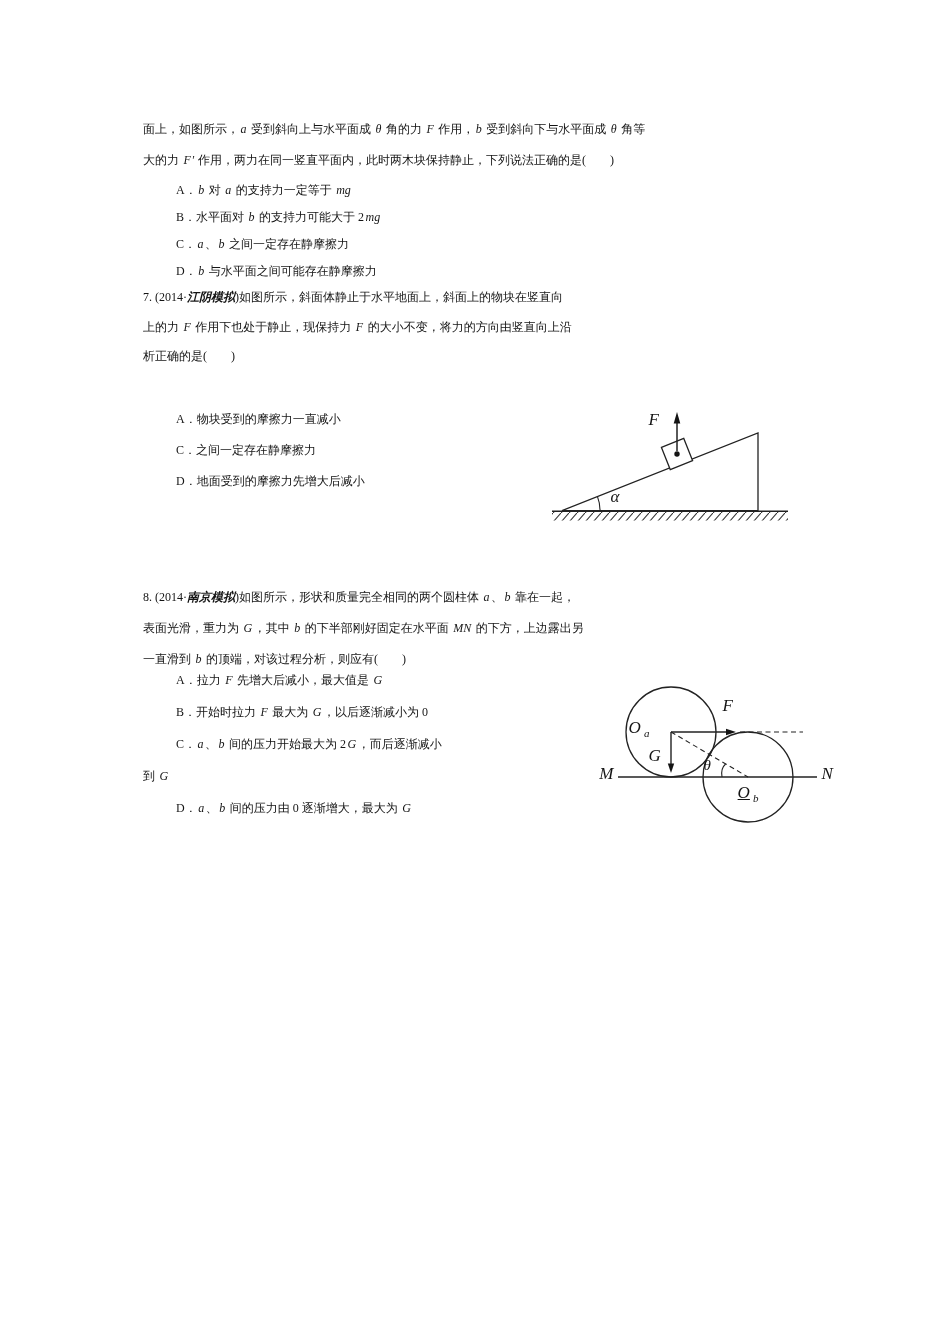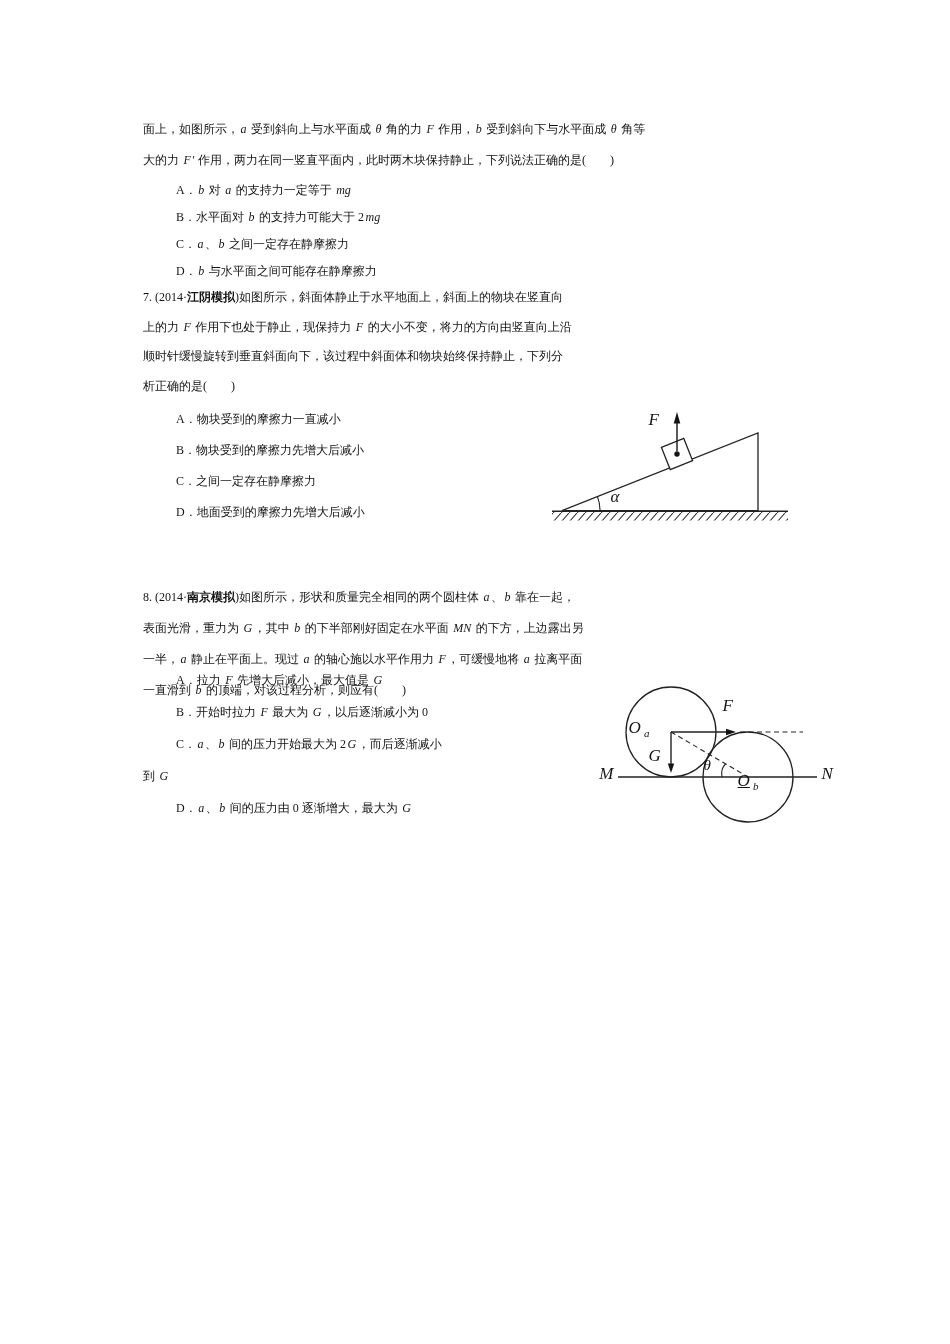--- a/index.html
+++ b/index.html
@@ -12,21 +12,21 @@
   }
   .block { position:absolute; left:143px; width:672px; }
   .line  { white-space:nowrap; font-size:12px; color:#141414; }
   .lh31 .line { line-height:31px; }
   .lh27 .line { line-height:27px;font-family:Liberation Serif, serif; }
   .lh29 .line { line-height:29.5px; }
   .lh32 .line { line-height:32px; }
   .indent { padding-left:33px; }
   .narrow { width:460px; }
   i { font-style:italic; padding:0 1.5px; }
-  b { font-weight:bold; }
+  b { font-weight:bold;font-style:italic; }
   .fig { position:absolute; }
   .fig svg { display:block; }
   .fig-label {
     position:absolute; font-style:italic; font-size:17px;
     color:#141414; line-height:18px; white-space:nowrap;
   }
   .fig-label sub { font-size:11px; }
   .small { font-size:15px; }
   .alignr { text-align:right; }
   .alignc { text-align:center; }
@@ -42,27 +42,25 @@
 <div class="block lh27" style="top:177px;">
   <div class="line indent">A．<i>b</i> 对 <i>a</i> 的支持力一定等于 <i>mg</i></div>
   <div class="line indent">B．水平面对 <i>b</i> 的支持力可能大于 2<i>mg</i></div>
   <div class="line indent">C．<i>a</i>、<i>b</i> 之间一定存在静摩擦力</div>
   <div class="line indent">D．<i>b</i> 与水平面之间可能存在静摩擦力</div>
 </div>
 
 <div class="block lh29" style="top:283px;">
   <div class="line">7. (2014·<b>江阴模拟</b>)如图所示，斜面体静止于水平地面上，斜面上的物块在竖直向</div>
   <div class="line">上的力 <i>F</i> 作用下也处于静止，现保持力 <i>F</i> 的大小不变，将力的方向由竖直向上沿</div>
-  <div class="line">顺时针缓慢旋转到垂直斜面向下，该过程中斜面体和物块始终保持静止，下列分</div>
   <div class="line">析正确的是(　　)</div>
 </div>
 
 <div class="block lh31 narrow" style="top:404px;">
   <div class="line indent">A．物块受到的摩擦力一直减小</div>
-  <div class="line indent">B．物块受到的摩擦力先增大后减小</div>
   <div class="line indent">C．之间一定存在静摩擦力</div>
   <div class="line indent">D．地面受到的摩擦力先增大后减小</div>
 </div>
 
 <div class="fig" style="left:545px; top:405px; width:272px; height:135px;">
   <svg width="272" height="135" viewBox="0 0 272 135">
     <defs>
       <pattern id="hatch7" patternUnits="userSpaceOnUse" width="8" height="9">
         <line x1="0" y1="9" x2="8" y2="0" stroke="#333" stroke-width="1.1"></line>
       </pattern>
@@ -78,21 +76,20 @@
     <line x1="132" y1="46" x2="132" y2="17" stroke="#222" stroke-width="1.5"></line>
     <polygon points="132,7 128.7,18.5 135.3,18.5" fill="#141414"></polygon>
   </svg>
   <span class="fig-label" style="left:102px; top:6px;"><i>F</i></span>
   <span class="fig-label" style="left:64px; top:83px;"><i>α</i></span>
 </div>
 
 <div class="block lh31" style="top:539px;margin-top:43px;">
   <div class="line">8. (2014·<b>南京模拟</b>)如图所示，形状和质量完全相同的两个圆柱体 <i>a</i>、<i>b</i> 靠在一起，</div>
   <div class="line">表面光滑，重力为 <i>G</i>，其中 <i>b</i> 的下半部刚好固定在水平面 <i>MN</i> 的下方，上边露出另</div>
-  <div class="line">一半，<i>a</i> 静止在平面上。现过 <i>a</i> 的轴心施以水平作用力 <i>F</i>，可缓慢地将 <i>a</i> 拉离平面</div>
   <div class="line">一直滑到 <i>b</i> 的顶端，对该过程分析，则应有(　　)</div>
 </div>
 
 <div class="block lh32 narrow" style="top:664px;">
   <div class="line indent">A．拉力 <i>F</i> 先增大后减小，最大值是 <i>G</i></div>
   <div class="line indent">B．开始时拉力 <i>F</i> 最大为 <i>G</i>，以后逐渐减小为 0</div>
   <div class="line indent">C．<i>a</i>、<i>b</i> 间的压力开始最大为 2<i>G</i>，而后逐渐减小</div>
   <div class="line">到 <i>G</i></div>
   <div class="line indent">D．<i>a</i>、<i>b</i> 间的压力由 0 逐渐增大，最大为 <i>G</i></div>
 </div>
@@ -107,16 +104,16 @@
     <polygon points="141,60 131,56.8 131,63.2" fill="#141414"></polygon>
     <line x1="145" y1="60" x2="208" y2="60" stroke="#222" stroke-width="1.1" stroke-dasharray="5 3.5"></line>
     <line x1="76" y1="60" x2="76" y2="93" stroke="#222" stroke-width="1.4"></line>
     <polygon points="76,101 72.8,91.5 79.2,91.5" fill="#141414"></polygon>
     <path d="M127,105 Q125.5,96.5 130.6,92" fill="none" stroke="#222" stroke-width="1.1"></path>
   </svg>
   <span class="fig-label alignr" style="left:28px; top:47px; width:32px;text-align:center;"><i>O</i><sub><i>a</i></sub></span>
   <span class="fig-label" style="left:126px; top:25px;"><i>F</i></span>
   <span class="fig-label" style="left:52px; top:75px;"><i>G</i></span>
   <span class="fig-label small" style="left:107px; top:84px;"><i>θ</i></span>
-  <span class="fig-label alignc" style="left:136px; top:100px; width:34px;text-decoration:underline;"><i>O</i><sub><i>b</i></sub></span>
+  <span class="fig-label alignc" style="left:136px; top:112px; width:34px;text-decoration:underline;"><i>O</i><sub><i>b</i></sub></span>
   <span class="fig-label alignr" style="left:2px; top:93px; width:18px;"><i>M</i></span>
   <span class="fig-label" style="left:225px; top:93px;"><i>N</i></span>
 </div>
 
 </body></html>

